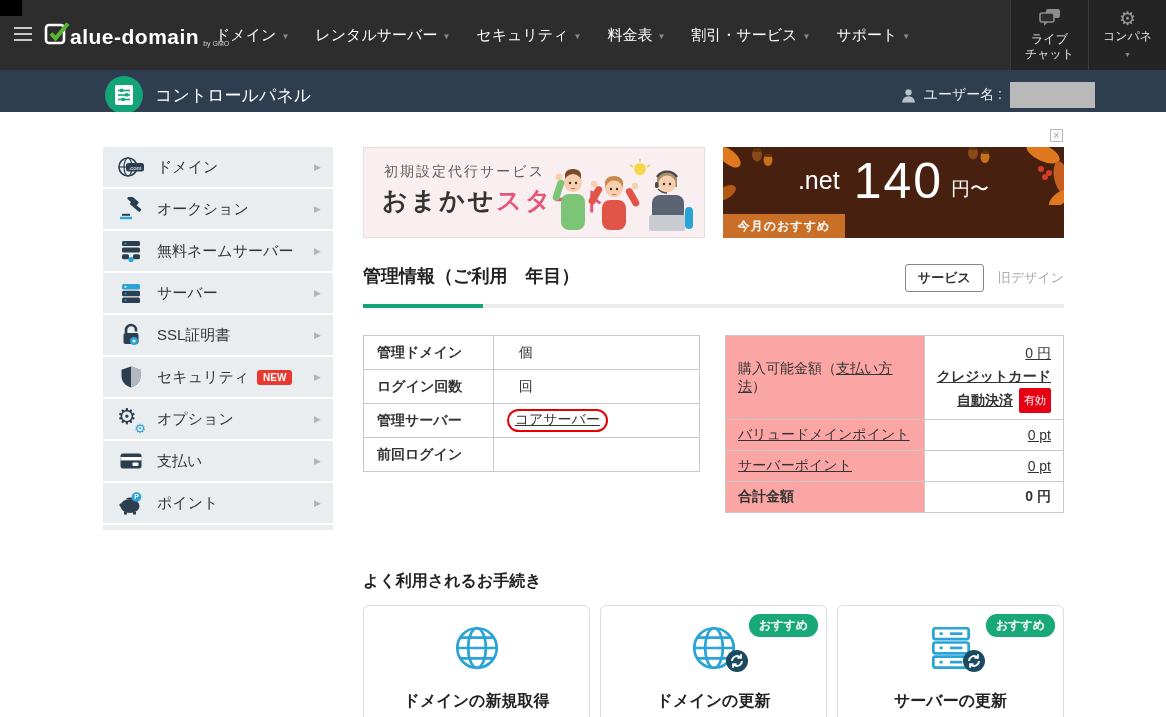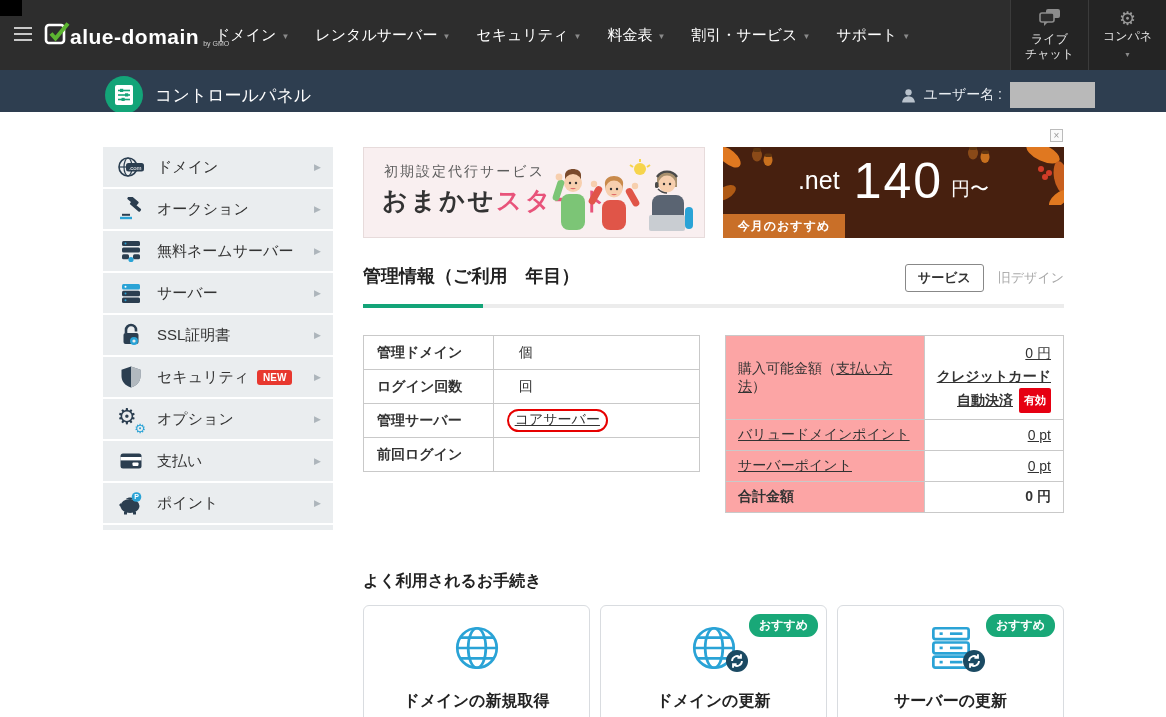--- a/index.html
+++ b/index.html
@@ -101,21 +101,21 @@
   .info-table td.val{width:207px;}
   .val-indent{padding-left:12px;}
   .red-oval{display:inline-block;border:2px solid #e60000;border-radius:12px;padding:0 6px 1px;}
   a.plain-link{color:#333;text-decoration:underline;cursor:pointer;}
   .billing-table{width:339px;}
   .billing-table td{border:1px solid #c9c9c9;padding:6px 12px;}
   .billing-table td.lab{background:#fca5a5;width:215px;}
   .billing-table td.val{text-align:right;width:124px;}
   .billing-line{line-height:23px;text-align:right;white-space:nowrap;}
   .bold-link{font-weight:bold;}
-  .badge-active{display:inline-block;background:#e60012;color:#fff;font-size:11px;font-weight:bold;
+  .badge-active{display:inline-block;background:#e60012;color:#fff;font-size:11px;font-weight:normal;
     padding:1px 5px;border-radius:2px;margin-left:6px;vertical-align:1px;}
   .total-lab{font-weight:bold;}
   .total-val{font-weight:bold;}
 
   .proc-heading{margin-top:58px;font-size:16px;font-weight:bold;color:#222;}
   .cards-row{margin-top:13px;display:flex;gap:10px;}
   .card{width:227px;height:122px;background:#fff;border:1px solid #d9dce0;border-radius:6px;
     position:relative;display:flex;flex-direction:column;align-items:center;cursor:pointer;}
   .card-icon{margin-top:14px;position:relative;width:56px;height:56px;display:flex;align-items:center;justify-content:center;}
   .refresh-badge{position:absolute;right:-6px;bottom:0;}

